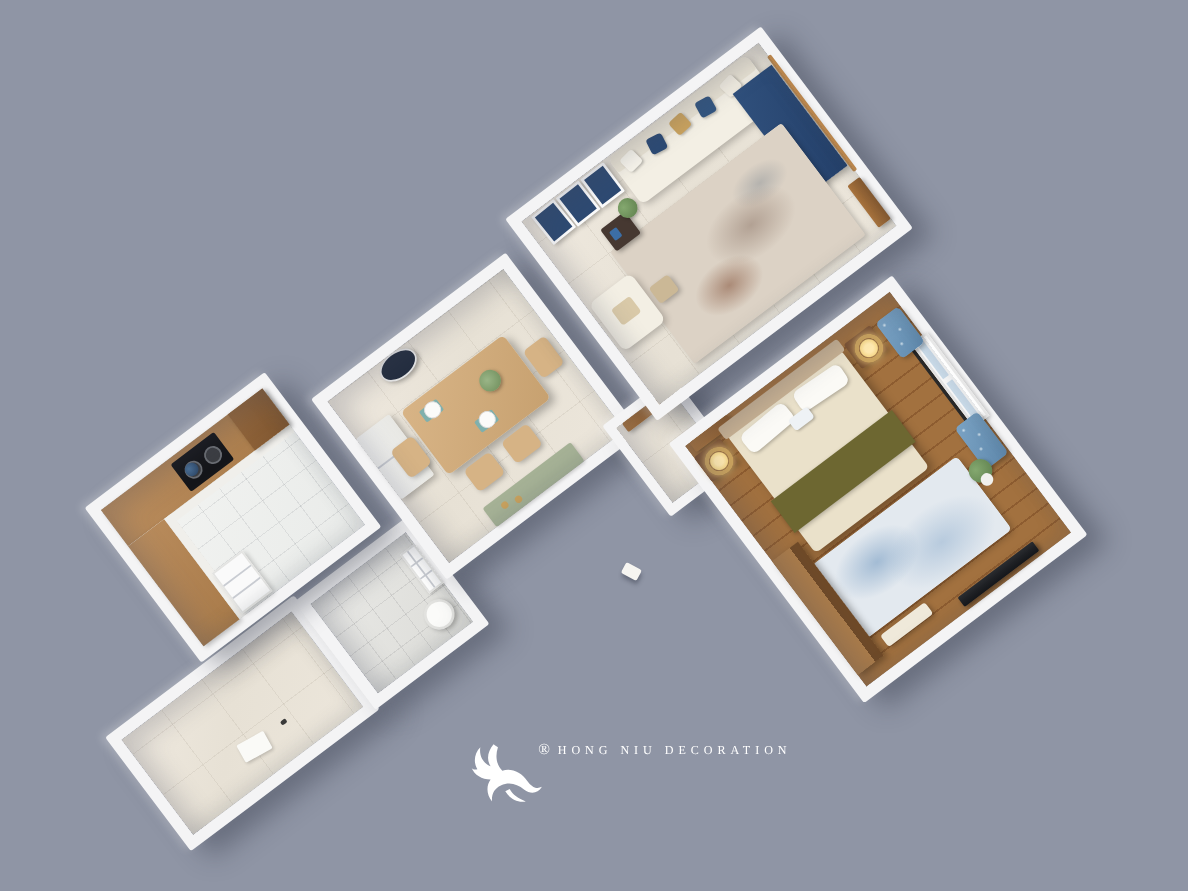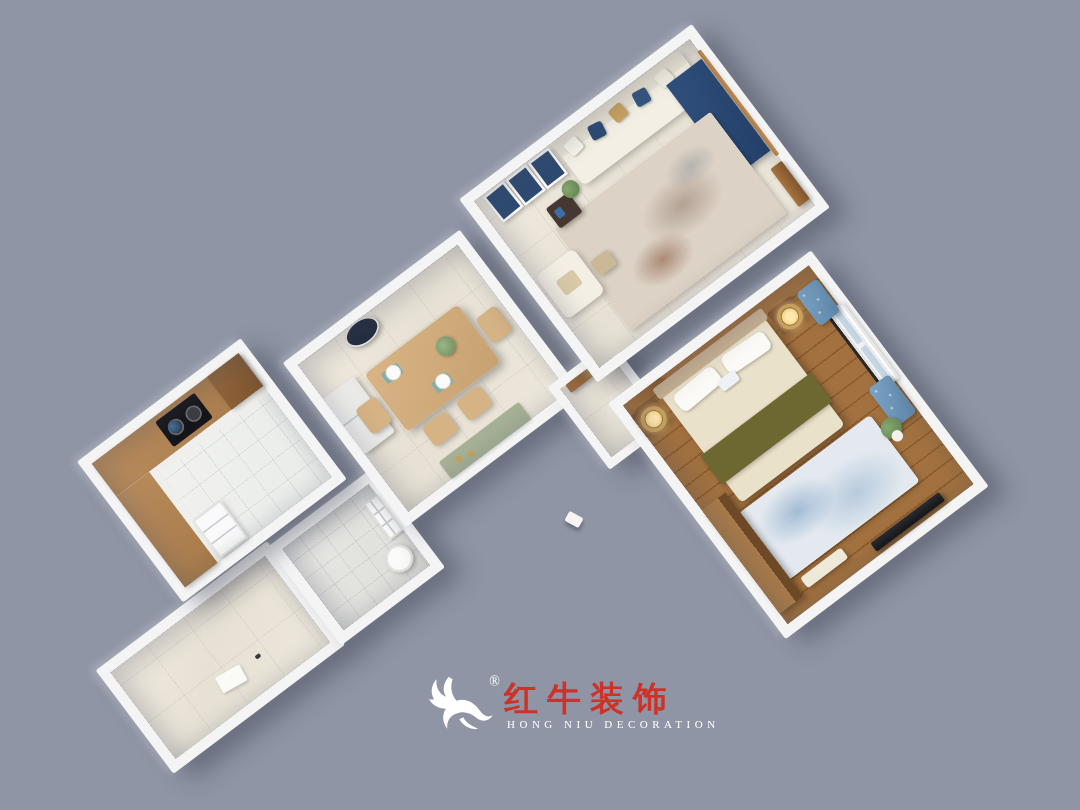--- a/index.html
+++ b/index.html
@@ -234,17 +234,16 @@
 
   <div class="logo">
     <div class="bull-wrap">
       <svg width="68" height="64" viewBox="0 0 100 96">
         <path fill="#ffffff" d="M30 4 C22 14 20 24 26 34 C16 30 10 20 12 8 C4 16 2 28 8 38 C4 39 1 38 0 36 C4 46 14 52 26 52 C20 60 20 72 28 82 C27 72 31 64 40 60 C52 55 62 58 72 66 C80 72 90 72 96 62 C88 66 82 62 76 54 C68 42 54 36 42 40 C34 32 32 20 36 8 C33 6 31 5 30 4 Z"></path>
         <path fill="#ffffff" d="M46 68 C52 78 62 84 74 82 C64 78 56 73 52 65 Z"></path>
       </svg>
       <span class="reg">®</span>
     </div>
     <div class="brand">
-      <span class="brand-cn">红牛装饰</span>
       <span class="brand-en">HONG NIU DECORATION</span>
     </div>
   </div>
 </div>
 
 </body></html>

